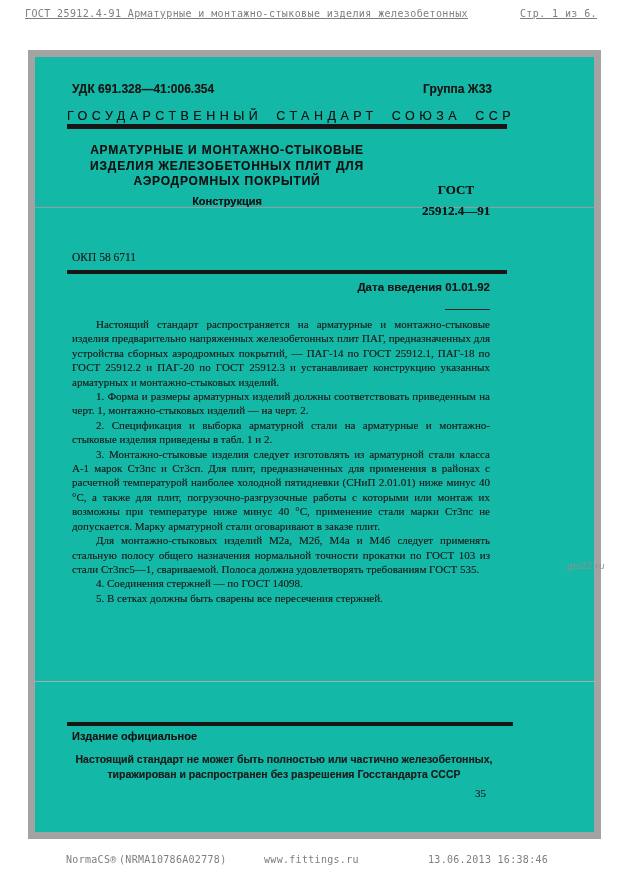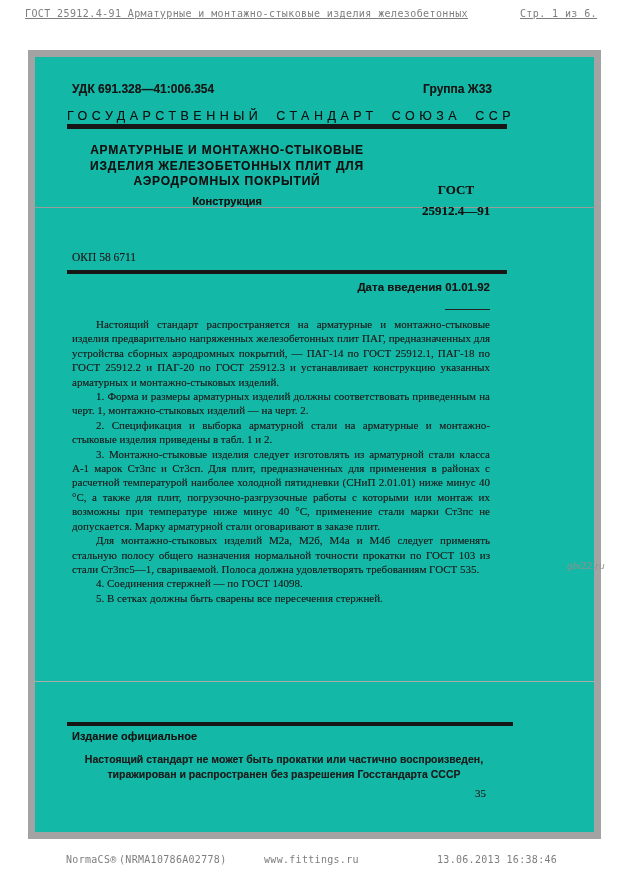--- a/index.html
+++ b/index.html
@@ -5,21 +5,21 @@
   html,body{margin:0;padding:0;background:#ffffff;}
   .canvas{position:relative;width:620px;height:877px;background:#ffffff;overflow:hidden;
           font-family:"Liberation Serif",serif;}
 
   
   .v-header{position:absolute;top:7px;left:25px;right:23px;display:flex;
             justify-content:space-between;font-family:"DejaVu Sans Mono",monospace;
             font-size:10px;line-height:13px;color:#7e7e7e;letter-spacing:.4px;white-space:nowrap;text-decoration:underline;}
   .v-footer span{position:absolute;top:854px;font-family:"DejaVu Sans Mono",monospace;
             font-size:10px;color:#7e7e7e;letter-spacing:.3px;white-space:nowrap;padding-left:41px;}
-  .f-brand{left:25px;} .f-license{left:78px;} .f-site{left:223px;} .f-datetime{left:396px;}
+  .f-brand{left:25px;} .f-license{left:78px;} .f-site{left:223px;} .f-datetime{left:387px;}
 
   
   .page{position:absolute;left:28px;top:33px;width:559px;height:775px;
         background:#14b8a6;border:7px solid #a3a3a3;color:#1d1d1d;margin-top:17px;}
   .page *{text-shadow:0 0 .4px rgba(20,20,20,.45);}
 
   .udk-row{position:absolute;top:25px;left:37px;width:420px;display:flex;
            justify-content:space-between;font-family:"Liberation Sans",sans-serif;
            font-weight:bold;font-size:12px;color:#161616;}
   .union-header{position:absolute;top:52px;left:32px;width:440px;text-align:center;
@@ -114,21 +114,21 @@
       <p>4. Соединения стержней — по ГОСТ 14098.</p>
       <p>5. В сетках должны быть сварены все  пересечения стержней.</p>
     </div>
 
     <div class="body-end-rule"></div>
     <div class="bar bar3"></div>
 
     <div class="official-edition">Издание официальное</div>
 
     <div class="copyright">
-      <div>Настоящий стандарт не может быть прокатки или частично воспроизведен,</div>
+      <div>Настоящий стандарт не может быть полностью или частично железобетонных,</div>
       <div>тиражирован и распространен без разрешения Госстандарта СССР</div>
     </div>
 
     <div class="page-number">35</div>
   </div>
 
   <div class="watermark">gbi22.ru</div>
 
   <div class="v-footer">
     <span class="f-brand">NormaCS®</span>

